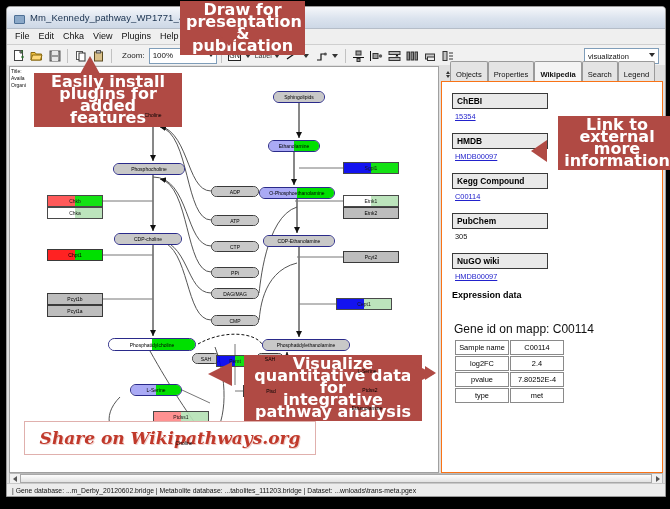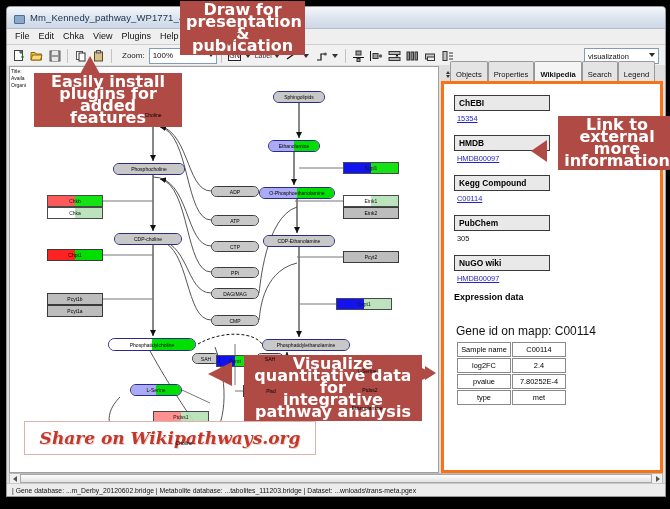--- a/index.html
+++ b/index.html
@@ -51,21 +51,21 @@
   
   .rightpanel{flex:1;margin:1px 2px 1px 2px;display:flex;flex-direction:column;}
   .tabrow{display:flex;align-items:flex-end;height:15px;padding-left:4px;gap:0;}
   .tabrow .spin{width:5px;height:13px;display:flex;flex-direction:column;justify-content:center;align-items:center;}
   .tabrow .spin i{border-left:2px solid transparent;border-right:2px solid transparent;display:block;}
   .tabrow .spin i.up{border-bottom:3px solid #333;margin-bottom:1px;}
   .tabrow .spin i.dn{border-top:3px solid #333;}
   .tab{font-size:7.6px;color:#111;padding:8px 5px 2px;border:1px solid #9a9a9a;
        border-bottom:none;background:#e4e4e4;border-radius:2px 2px 0 0;line-height:9px;}
   .tab.active{background:#f4f4f4;padding-bottom:3px;margin-bottom:-1px;font-weight:bold;}
-  .backpage{flex:1;background:#fff;border:3px solid #f97316;overflow:hidden;position:relative;
+  .backpage{flex:1;background:#fff;border:1px solid #f97316;overflow:hidden;position:relative;
             padding:8px 0 0 10px;}
   .dbblock{margin-bottom:9px;}
   .dbhead{display:inline-block;min-width:86px;background:#e9e9e9;border:1px solid #3a3a3a;
           font-size:8.4px;font-weight:bold;color:#000;padding:2px 4px;}
   .dblink{font-size:7.4px;color:#2222cc;text-decoration:underline;margin:3px 0 0 3px;display:block;}
   .dbplain{font-size:7.4px;color:#111;margin:3px 0 0 3px;display:block;}
   .exprtitle{font-size:9px;font-weight:bold;color:#000;margin:7px 0 22px 0;}
   .geneid{font-size:12px;color:#111;margin:0 0 3px 2px;}
   table.expr{border-collapse:separate;border-spacing:1px;margin-left:2px;}
   table.expr td{border:1px solid #8a8a8a;font-size:7.4px;color:#000;text-align:center;

